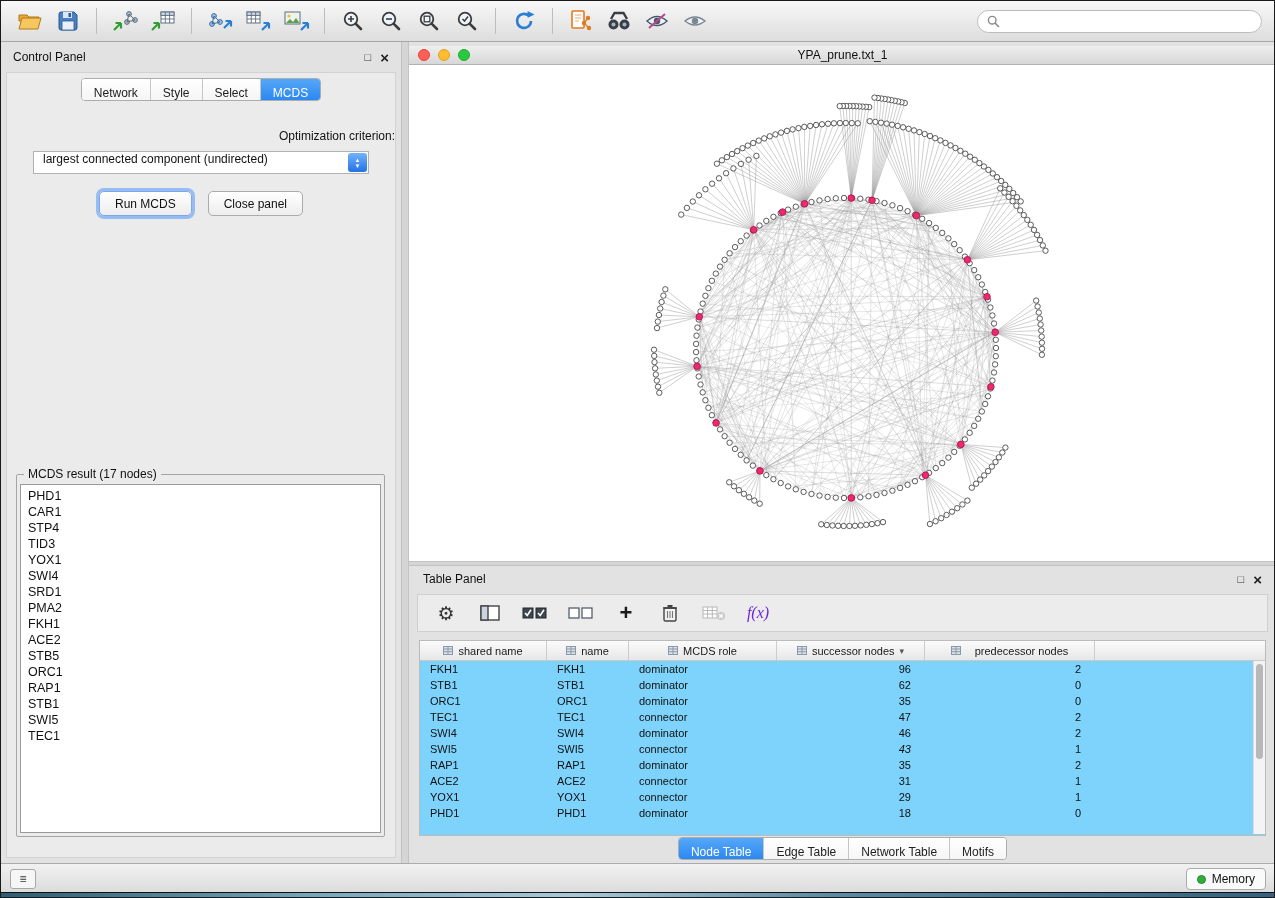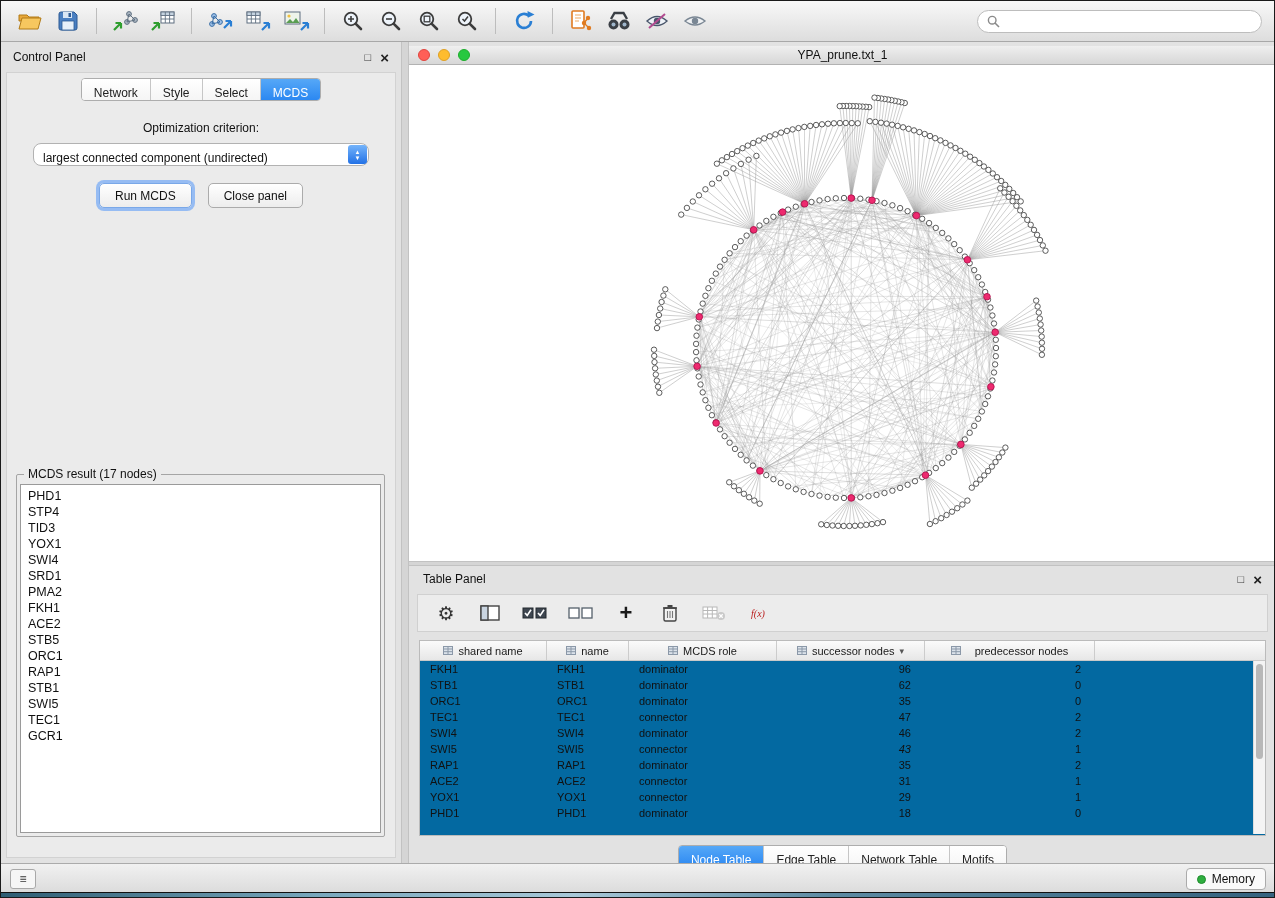--- a/index.html
+++ b/index.html
@@ -20,23 +20,23 @@
   .panel-winbtns{margin-left:auto;display:flex;gap:9px;align-items:center;}
   .wb-float{font-size:11px;color:#333;line-height:1;}
   .wb-close{font-size:15px;font-weight:bold;color:#222;line-height:1;}
   .cp-body{position:absolute;top:30px;left:5px;right:5px;bottom:5px;background:#ebebeb;border:1px solid #d2d2d2;}
   .seg-group{display:flex;width:fit-content;border:1px solid #adadad;border-radius:4px;overflow:hidden;height:21px;background:#fff;}
   .seg{padding:14px 12px;font-size:12px;display:flex;align-items:center;border-right:1px solid #c6c6c6;
        background:linear-gradient(#ffffff,#f2f2f2);color:#222;white-space:nowrap;}
   .seg:last-child{border-right:none;}
   .seg.active{background:linear-gradient(#56a8f7,#1d7df0);color:#fff;}
   .cp-tabs{margin:5px auto 0;}
-  .opt-label{margin-top:20px;text-align:center;font-size:12px;color:#111;}
-  .dropdown{width:336px;height:23px;margin:8px auto 0;background:#fff;border:1px solid #b2b2b2;border-radius:8px;
-            display:flex;align-items:flex-end;font-size:12px;color:#111;padding-left:9px;box-sizing:border-box;position:relative;}
+  .opt-label{margin-top:28px;text-align:right;font-size:12px;color:#111;}
+  .dropdown{width:336px;height:23px;margin:8px auto 0;background:#fff;border:1px solid #b2b2b2;border-radius:0;
+            display:flex;align-items:flex-start;font-size:12px;color:#111;padding-left:9px;box-sizing:border-box;position:relative;}
   .dd-btn{position:absolute;right:1px;top:1px;bottom:1px;width:19px;border-radius:3px;
           background:linear-gradient(#74b4fb,#2271e6);display:flex;flex-direction:column;align-items:center;justify-content:center;
           color:#fff;font-size:6px;line-height:6px;}
   .btn-row{margin-top:17px;display:flex;justify-content:center;gap:16px;}
   .btn{height:23px;padding:0 15px;background:linear-gradient(#ffffff,#ededed);border:1px solid #ababab;
        border-radius:5px;font-size:12px;color:#111;display:flex;align-items:center;}
   .btn.focus{box-shadow:0 0 0 3px rgba(80,150,250,0.55);border-color:#7aa8e8;}
   .mcds-fieldset{position:absolute;left:7px;top:394px;width:369px;height:370px;border:1px solid #a5a5a5;
                  border-radius:2px;padding:3px;box-sizing:border-box;background:#ebebeb;}
   .mcds-fieldset legend{font-size:12px;color:#111;padding:0 4px;margin-left:4px;}
@@ -60,34 +60,34 @@
   .tl.green{background:#28c840;border:1px solid #1dad2b;}
   .net-canvas{display:block;background:#fff;}
   
   .table-panel{position:absolute;top:524px;left:0;width:867px;height:297px;background:#e2e2e2;}
   .tp-header{height:26px;display:flex;align-items:center;padding:0 14px;font-size:12px;color:#111;}
   .tp-toolbar{position:absolute;top:28px;left:8px;right:8px;height:38px;background:#ececec;border:1px solid #d0d0d0;
               display:flex;align-items:center;gap:20px;padding:0 16px;box-sizing:border-box;}
   .tp-tool{display:flex;align-items:center;justify-content:center;min-width:24px;height:28px;}
   .gear-glyph{font-size:19px;color:#333;line-height:1;}
   .plus-glyph{font-size:22px;font-weight:bold;color:#1a1a1a;line-height:1;}
-  .fx-glyph{font-family:"Liberation Serif",serif;font-style:italic;font-size:10px;color:#b91c1c;}
-  .tp-table{position:absolute;top:74px;left:10px;right:10px;height:194px;background:#0369a1;border:1px solid #bbb;overflow:hidden;}
+  .fx-glyph{font-family:"Liberation Serif",serif;font-style:italic;font-size:16px;color:#6d28d9;}
+  .tp-table{position:absolute;top:74px;left:10px;right:10px;height:194px;background:#7dd3fc;border:1px solid #bbb;overflow:hidden;}
   .thead{display:flex;height:19px;background:linear-gradient(#fbfbfb,#e7e7e7);border-bottom:1px solid #c9c9c9;}
   .th{display:flex;align-items:center;justify-content:center;gap:5px;font-size:11px;color:#1a1a1a;
       border-right:1px solid #cccccc;box-sizing:border-box;white-space:nowrap;overflow:hidden;}
   .th.filler{flex:1;border-right:none;}
   .th-caret{color:#555;font-size:9px;}
   .trow{display:flex;height:16px;align-items:center;}
   .tcell{font-size:11px;color:#111;box-sizing:border-box;white-space:nowrap;overflow:hidden;}
   .cell-left{padding-left:10px;}
   .cell-num{text-align:right;padding-right:14px;}
   .tscroll{position:absolute;top:20px;right:0;width:11px;bottom:1px;background:#f4f4f4;border-left:1px solid #ddd;}
   .tthumb{position:absolute;top:3px;left:1.5px;width:7px;height:95px;background:#b8b8b8;border-radius:4px;}
-  .tp-tabs{position:absolute;top:279px;left:0;right:0;display:flex;justify-content:center;}
+  .tp-tabs{position:absolute;top:271px;left:0;right:0;display:flex;justify-content:center;}
   
   .status-bar{position:absolute;left:0;top:862px;width:100%;height:29px;box-sizing:border-box;
               background:linear-gradient(#f1f1f1,#dcdcdc);border-top:1px solid #ababab;}
   .menu-btn{position:absolute;left:9px;top:5px;width:24px;height:18px;border:1px solid #a8a8a8;border-radius:3px;
             background:#f6f6f6;display:flex;align-items:center;justify-content:center;font-size:12px;color:#333;}
   .memory-btn{position:absolute;right:8px;top:4px;height:20px;border:1px solid #ababab;border-radius:4px;
               background:#fafafa;display:flex;align-items:center;gap:6px;padding:0 10px;font-size:12px;color:#111;}
   .mem-dot{width:9px;height:9px;border-radius:50%;background:#2fae3f;border:1px solid #1d8c2c;box-sizing:border-box;}
   .desktop{position:absolute;left:0;top:891px;width:100%;height:7px;
            background:linear-gradient(90deg,#2e5d73,#79a8bd 25%,#a8c8d8 45%,#5d8ba3 65%,#35637f 100%);
@@ -259,35 +259,35 @@
         </span>
       </div>
       <div class="btn-row">
         <div class="btn focus">Run MCDS</div>
         <div class="btn">Close panel</div>
       </div>
       <fieldset class="mcds-fieldset">
         <legend>MCDS result (17 nodes)</legend>
         <div class="mcds-list">
             <div class="mcds-item">PHD1</div>
+            <div class="mcds-item">CAR1</div>
             <div class="mcds-item">STP4</div>
             <div class="mcds-item">TID3</div>
             <div class="mcds-item">YOX1</div>
             <div class="mcds-item">SWI4</div>
             <div class="mcds-item">SRD1</div>
             <div class="mcds-item">PMA2</div>
             <div class="mcds-item">FKH1</div>
             <div class="mcds-item">ACE2</div>
             <div class="mcds-item">STB5</div>
             <div class="mcds-item">ORC1</div>
             <div class="mcds-item">RAP1</div>
             <div class="mcds-item">STB1</div>
             <div class="mcds-item">SWI5</div>
             <div class="mcds-item">TEC1</div>
-            <div class="mcds-item">GCR1</div>
           </div>
       </fieldset>
     </div>
   </div>
 
   <div class="v-splitter"></div>
 
   <div class="right">
     <div class="network-window">
       <div class="net-titlebar">

